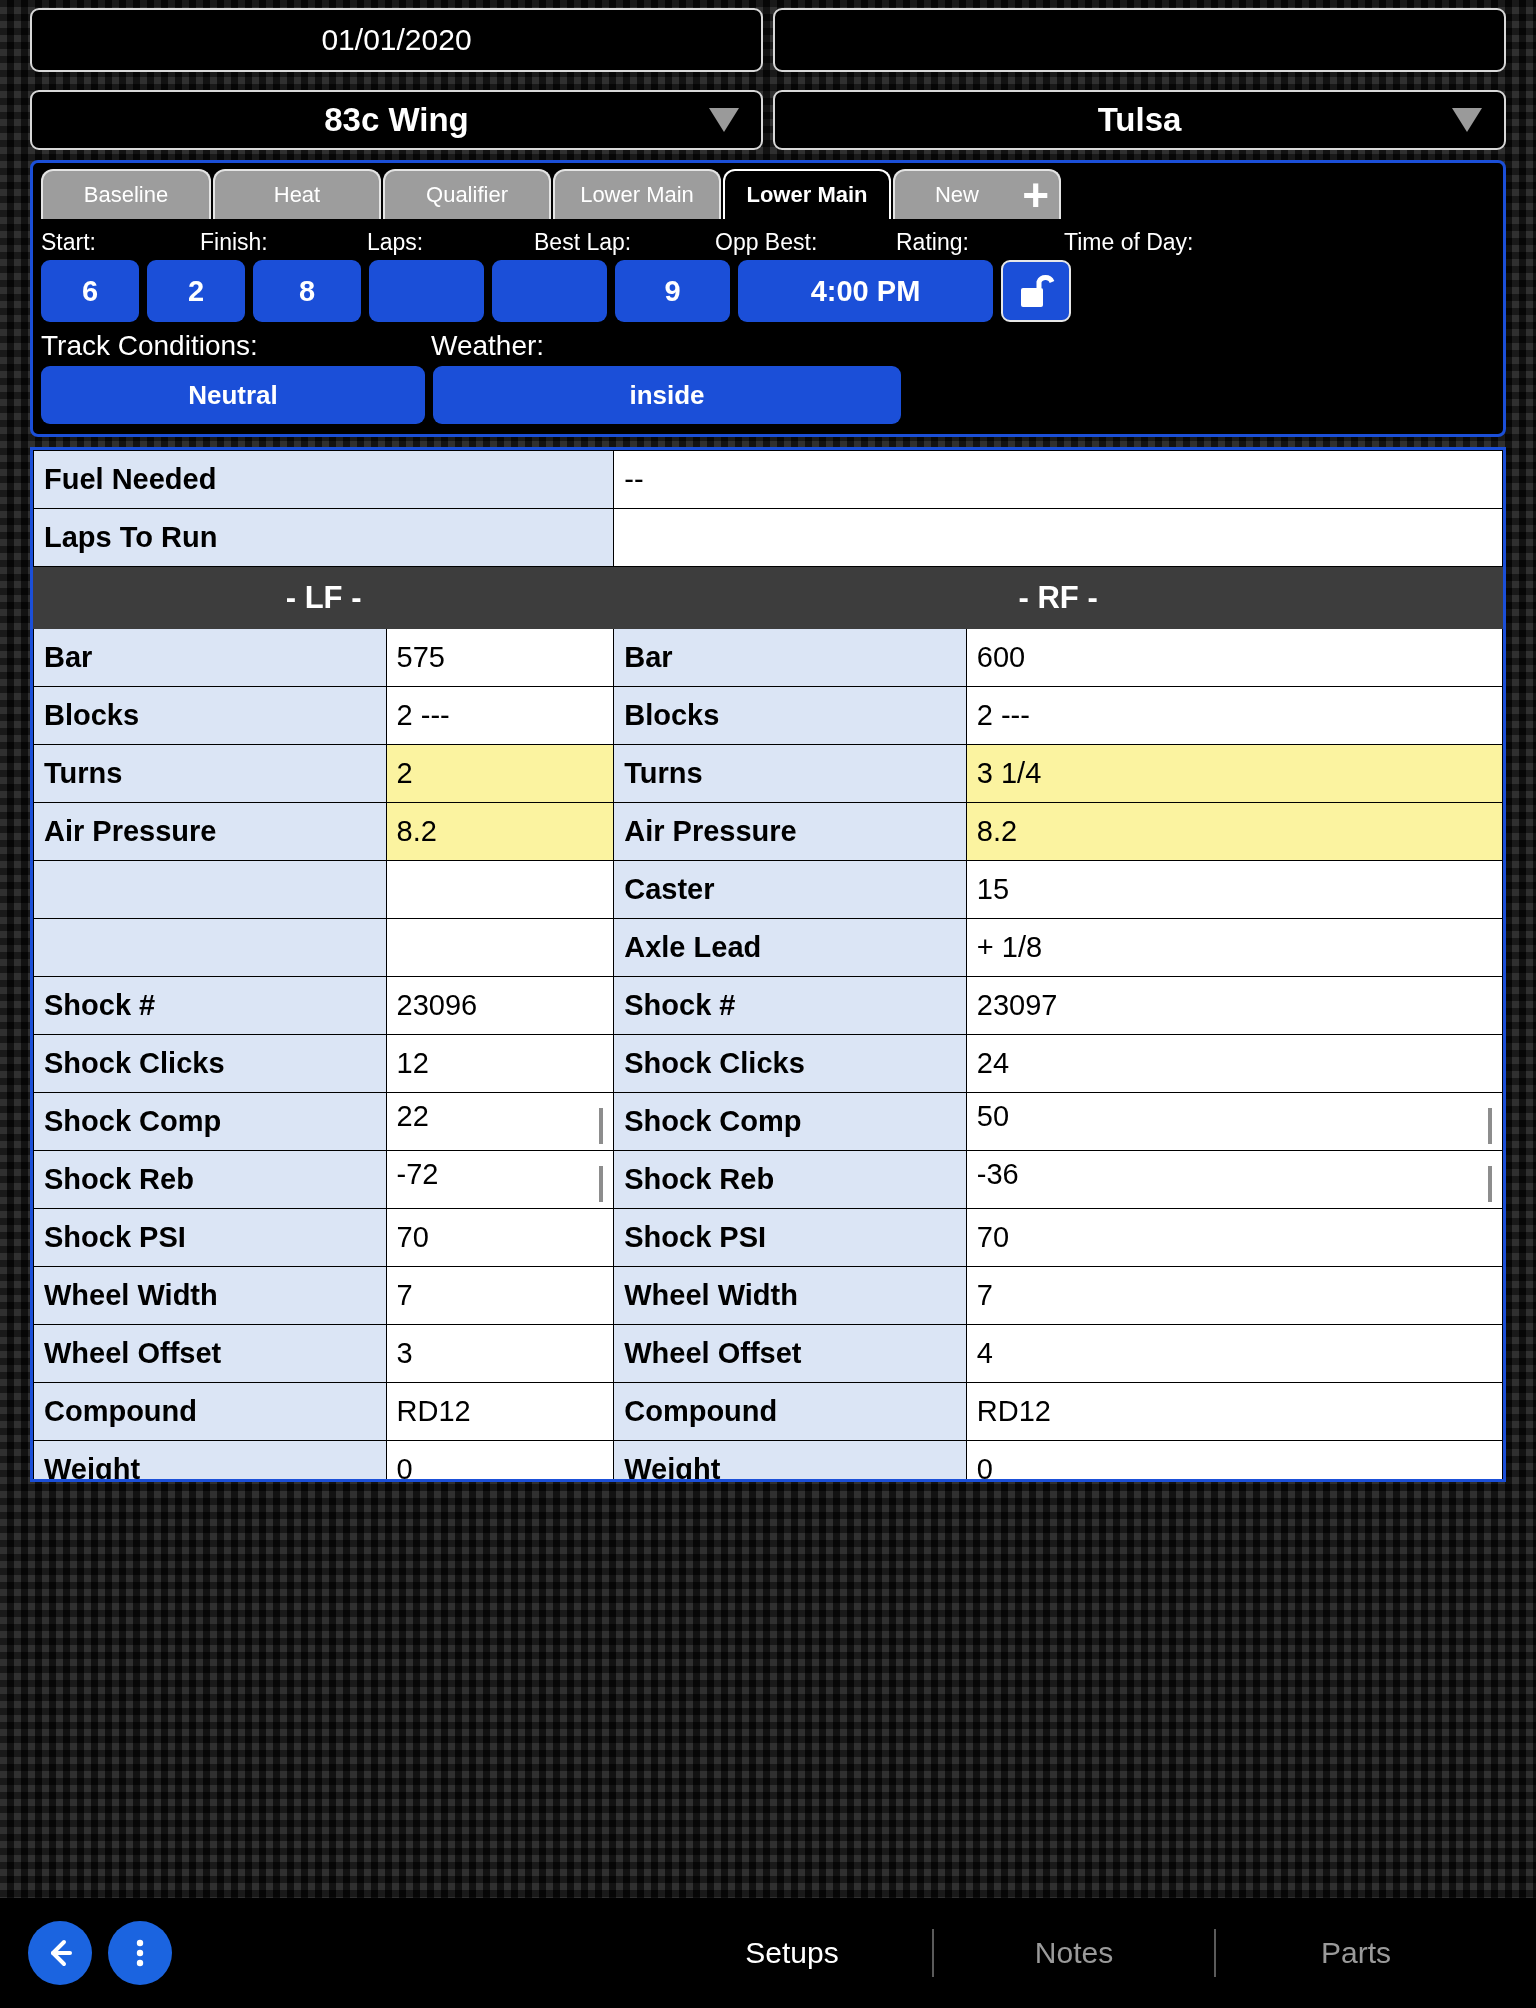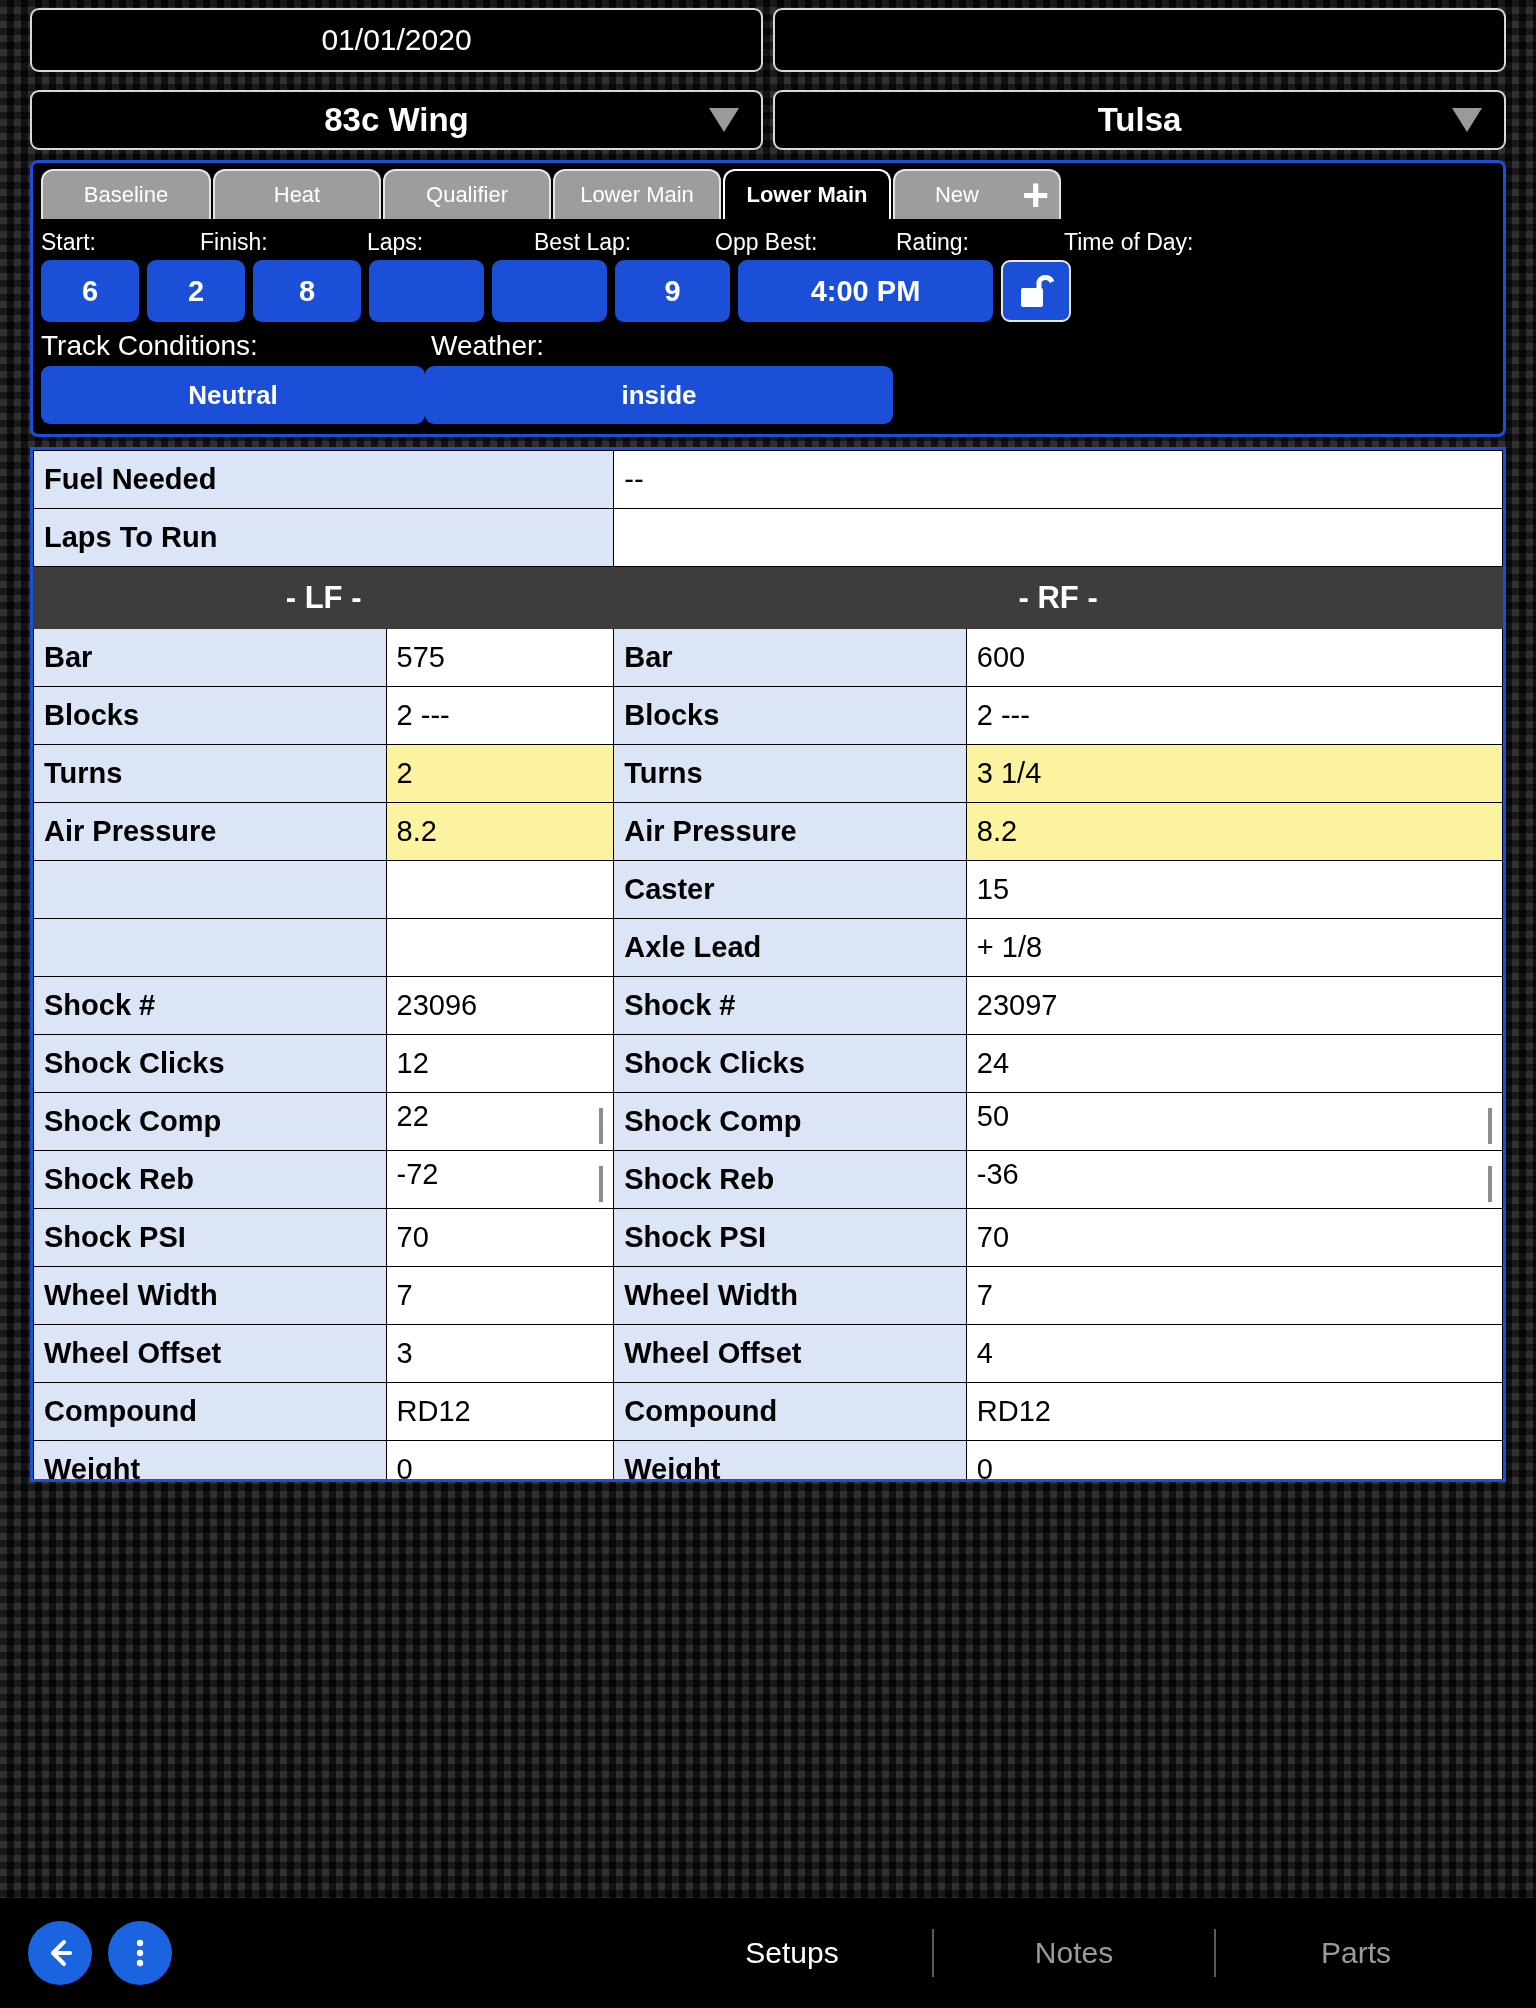--- a/index.html
+++ b/index.html
@@ -83,21 +83,21 @@
     color: #fff; font-size: 29px; font-weight: 600;
   }
   .lockbtn {
     width: 70px; height: 62px;
     background: #1b4fd8;
     border: 2px solid #e7e7e7;
     border-radius: 9px;
     display: flex; align-items: center; justify-content: center;
   }
   .cond-labels { display: flex; margin-top: 8px; color: #fff; font-size: 28px; }
-  .cond-values { display: flex; margin-top: 4px; }
+  .cond-values { display: flex; margin-top: 4px; gap: 8px; }
   .cond-pill {
     background: #1b4fd8; border-radius: 9px; height: 58px;
     display: flex; align-items: center; justify-content: center;
     color: #fff; font-size: 26px; font-weight: 600;
   }
 
   
   .sheet {
     margin: 10px 30px 0 30px;
     border: 3px solid #1b4fd8;

